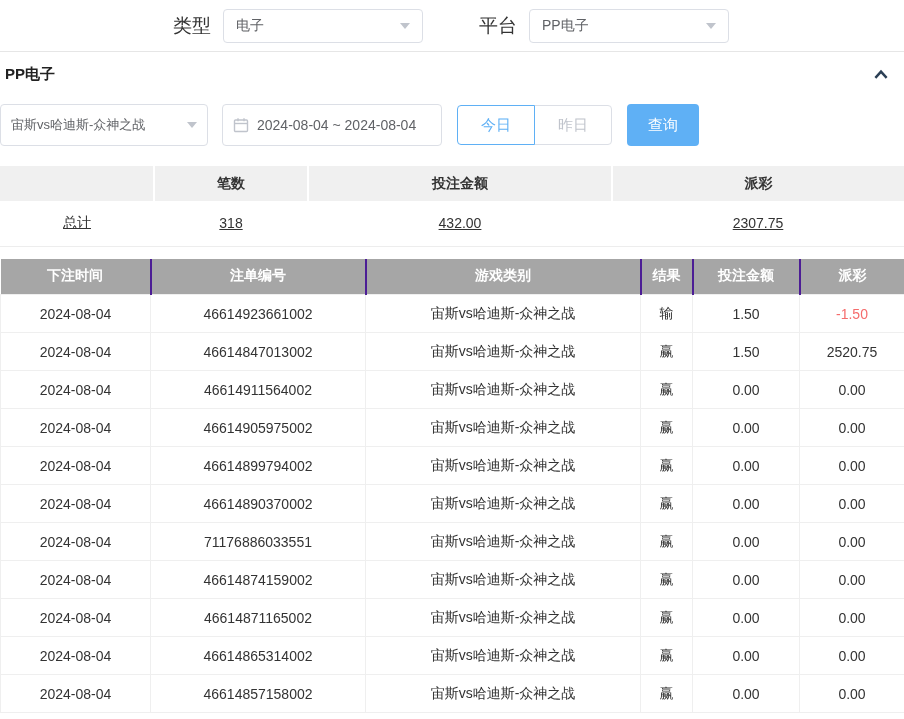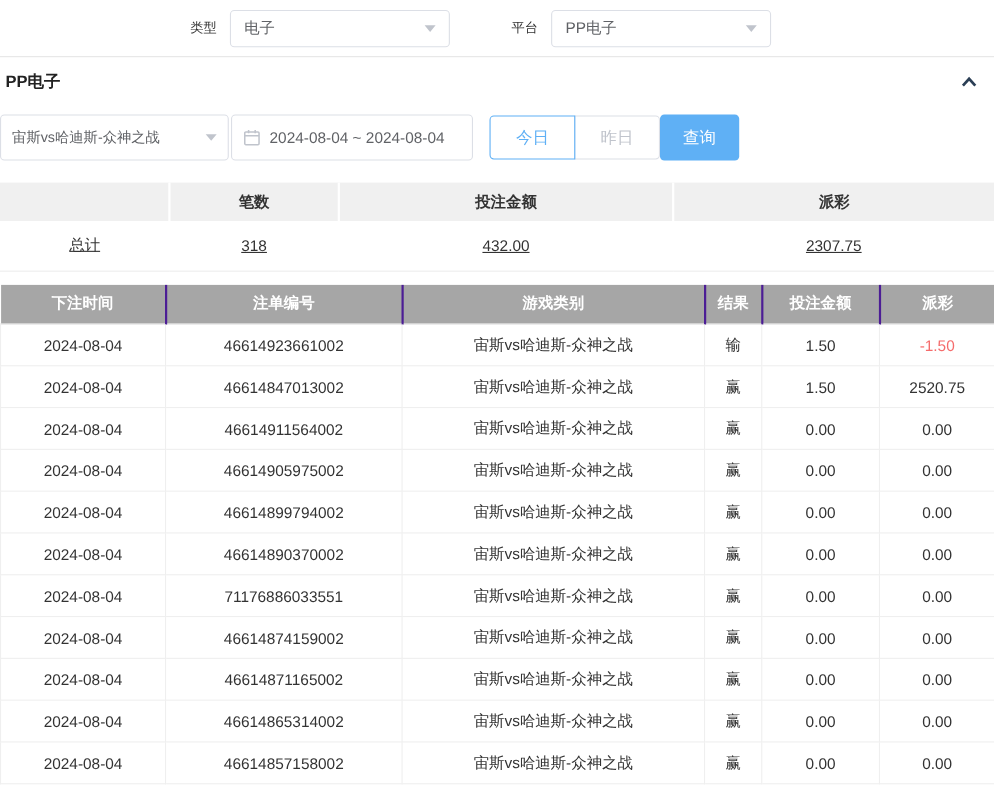--- a/index.html
+++ b/index.html
@@ -18,21 +18,21 @@
     width:904px;height:719px;overflow:hidden;background:#ffffff;
     font-family:"Liberation Sans","DejaVu Sans",sans-serif;
     color:var(--text);font-size:14px;
   }
   
   .topbar{
     height:52px;display:flex;align-items:center;
     border-bottom:1px solid var(--border);
     padding-left:173px;
   }
-  .field-label{font-size:12px;color:var(--text);margin-right:12px;white-space:nowrap;}
+  .field-label{font-size:19px;color:var(--text);margin-right:12px;white-space:nowrap;}
   .select-box{
     width:200px;height:34px;border:1px solid var(--input-border);border-radius:4px;
     display:flex;align-items:center;justify-content:space-between;
     padding:0 12px;background:#fff;cursor:pointer;color:var(--muted);
   }
   .select-box + .field-label{margin-left:56px;}
   .caret{
     width:0;height:0;border-left:5px solid transparent;border-right:5px solid transparent;
     border-top:6px solid var(--light-text);
   }
@@ -46,38 +46,38 @@
   
   .controls{
     display:flex;align-items:center;margin-top:7px;height:42px;
   }
   .game-select{
     width:208px;height:42px;border:1px solid var(--input-border);border-radius:4px;
     display:flex;align-items:center;justify-content:space-between;
     padding:0 10px;background:#fff;cursor:pointer;color:var(--muted);font-size:13px;
   }
   .date-input{
-    margin-left:2px;width:220px;height:42px;border:1px solid var(--input-border);
+    margin-left:14px;width:220px;height:42px;border:1px solid var(--input-border);
     border-radius:4px;display:flex;align-items:center;padding:0 10px;gap:8px;
     color:var(--muted);cursor:pointer;background:#fff;
   }
   .btn-group{display:flex;margin-left:15px;}
   .btn-group .gbtn{
     width:78px;height:40px;background:#fff;font-size:15px;cursor:pointer;
     border:1px solid var(--input-border);color:var(--light-text);
     font-family:inherit;
   }
   .btn-group .gbtn + .gbtn{margin-left:-1px;}
   .btn-group .gbtn:first-child{border-radius:4px 0 0 4px;}
   .btn-group .gbtn:last-child{border-radius:0 4px 4px 0;}
   .btn-group .gbtn.active{
     border-color:var(--accent);color:var(--accent);position:relative;z-index:1;
   }
   .query-btn{
-    width:72px;height:42px;background:var(--accent);color:#fff;
+    margin-left:15px;width:72px;height:42px;background:var(--accent);color:#fff;
     border:none;border-radius:4px;font-size:15px;cursor:pointer;font-family:Liberation Sans, sans-serif;
   }
   
   table{border-collapse:collapse;table-layout:fixed;width:904px;}
   .summary-table{margin-top:20px;}
   .summary-table th{
     background:var(--summary-head-bg);height:35px;font-size:14px;font-weight:bold;
     color:var(--text);border-left:2px solid #fff;text-align:center;
   }
   .summary-table th:first-child{border-left:none;}

